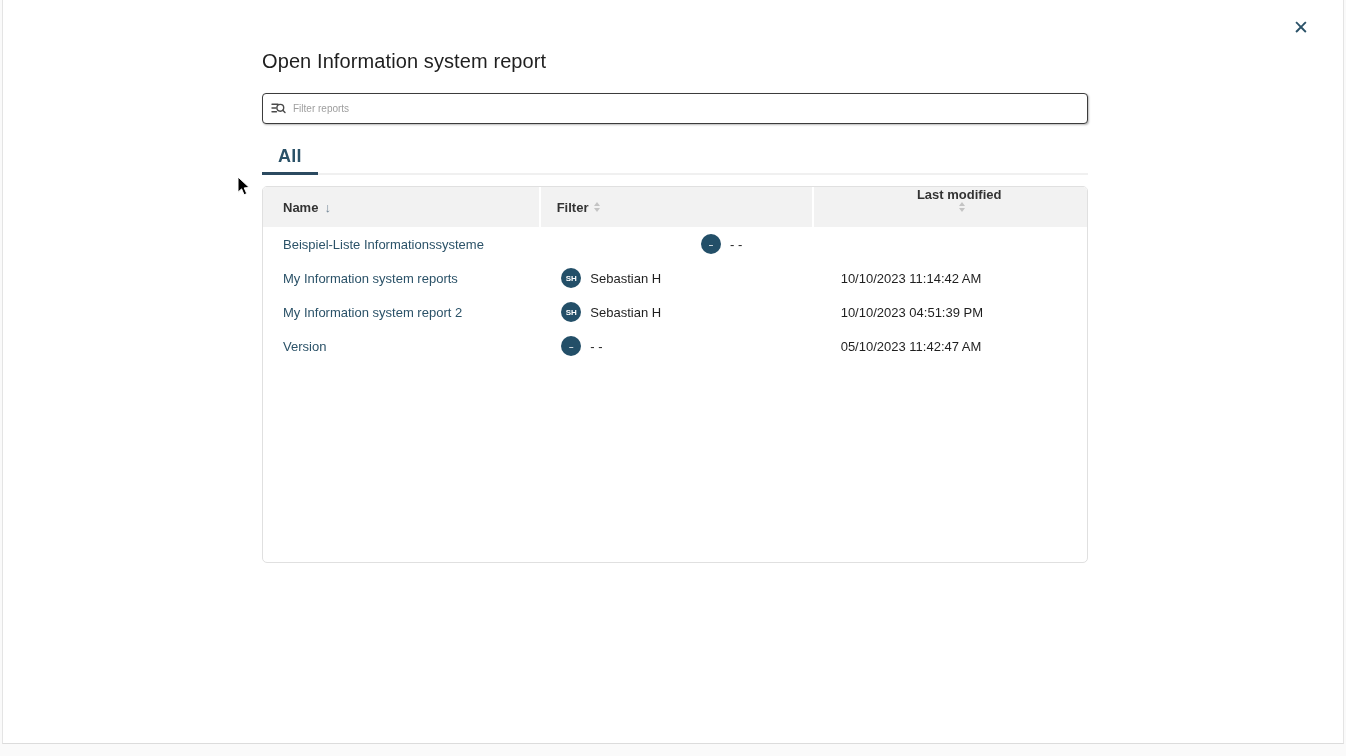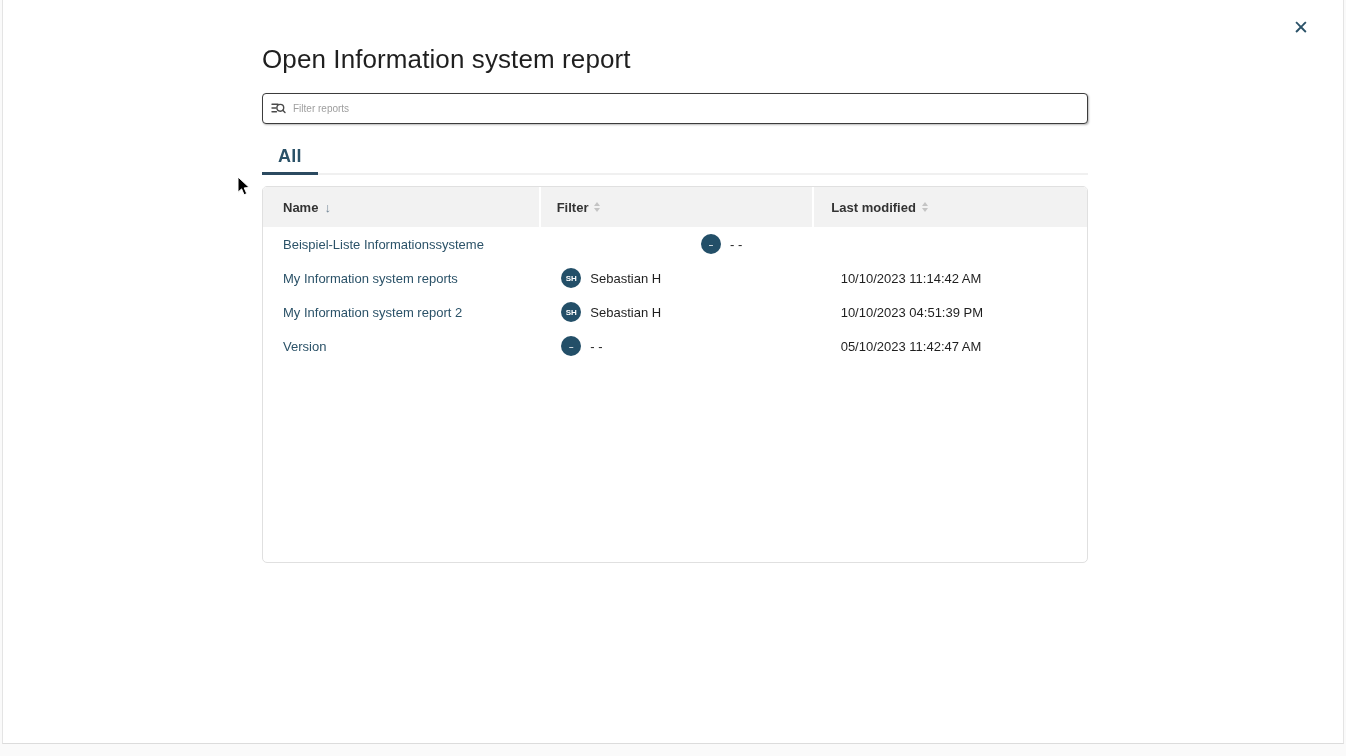--- a/index.html
+++ b/index.html
@@ -25,22 +25,22 @@
     width:28px; height:28px;
     background:transparent; border:none;
     font-size:19px; line-height:28px;
     color:#2b5268; cursor:pointer;
     text-align:center;
   }
 
   .content { position:absolute; left:259px; top:0; width:826px; }
 
   .page-title {
-    position:absolute; left:0; top:44px;
-    font-size:26px; font-weight:400; color:#1f1f1f;
+    position:absolute; left:0; top:50px;
+    font-size:20px; font-weight:400; color:#1f1f1f;
     letter-spacing:0.1px;
   }
 
   .filter-wrap {
     position:absolute; left:0; top:93px; width:826px; height:31px;
   }
   .filter-input {
     width:100%; height:100%;
     border:1px solid #3c3c3c; border-radius:4px;
     box-shadow:1px 1px 2px rgba(0,0,0,0.28);
@@ -77,21 +77,21 @@
 
   .thead { display:flex; gap:2px; height:40px; background:#ffffff; }
   .th {
     flex:1 1 0; background:#f2f2f2;
     display:flex; align-items:center;
     font-size:13px; font-weight:700; color:#333333;
     cursor:pointer;
   }
   .th.col-name { padding-left:20px; }
   .th.col-author { padding-left:16px; }
-  .th.col-modified { padding-left:17px; }
+  .th.col-modified { padding-left:17px;flex-direction:column; }
 
   .sort-arrow { margin-left:6px; font-size:13px; color:#708495; font-weight:400; }
   .sort-unsorted { display:inline-flex; flex-direction:column; margin-left:6px; }
   .caret-up {
     width:0; height:0;
     border-left:3.5px solid transparent; border-right:3.5px solid transparent;
     border-bottom:4px solid #c4c4c4; margin-bottom:2px;
   }
   .caret-down {
     width:0; height:0;

